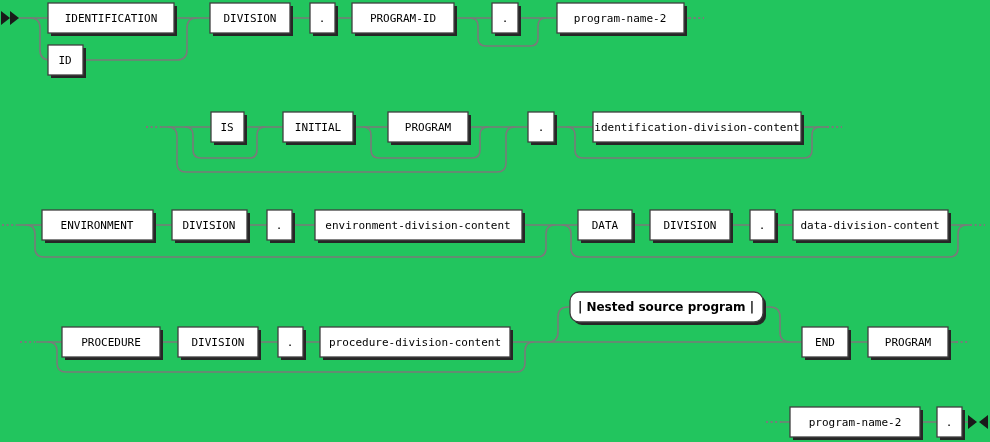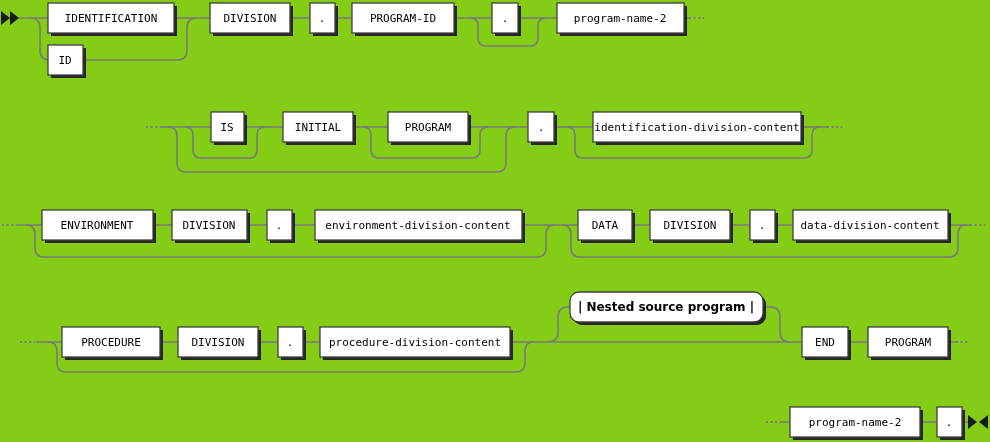--- a/index.html
+++ b/index.html
@@ -1,16 +1,16 @@
 <!DOCTYPE html>
 <html><head>
 <meta charset="utf-8">
 <style>
   html,body { margin:0; padding:0; background:#ffffff; }
-  .stage { width:990px; height:442px; background:#84cc16; position:relative; overflow:hidden; }
+  .stage { width:990px; height:442px; background:#22c55e; position:relative; overflow:hidden; }
   svg { display:block; }
   .rail  { fill:none; stroke:#7a7a7a; stroke-width:1.6; }
   .dots  { fill:none; stroke:#7a7a7a; stroke-width:1.8; stroke-dasharray:2 2.6; }
   .shadow{ fill:#262626; }
   .box   { fill:#ffffff; stroke:#3f3f3f; stroke-width:1.3; }
   .label { font-family:"DejaVu Sans Mono", monospace; font-size:11px; fill:#000000;
            text-anchor:middle; dominant-baseline:central; }
   .label-bold { font-family:"DejaVu Sans", sans-serif; font-weight:bold; font-size:12px;
            fill:#000000; text-anchor:middle; dominant-baseline:central; }
   .arrow { fill:#1a1a1a; stroke:none; }

